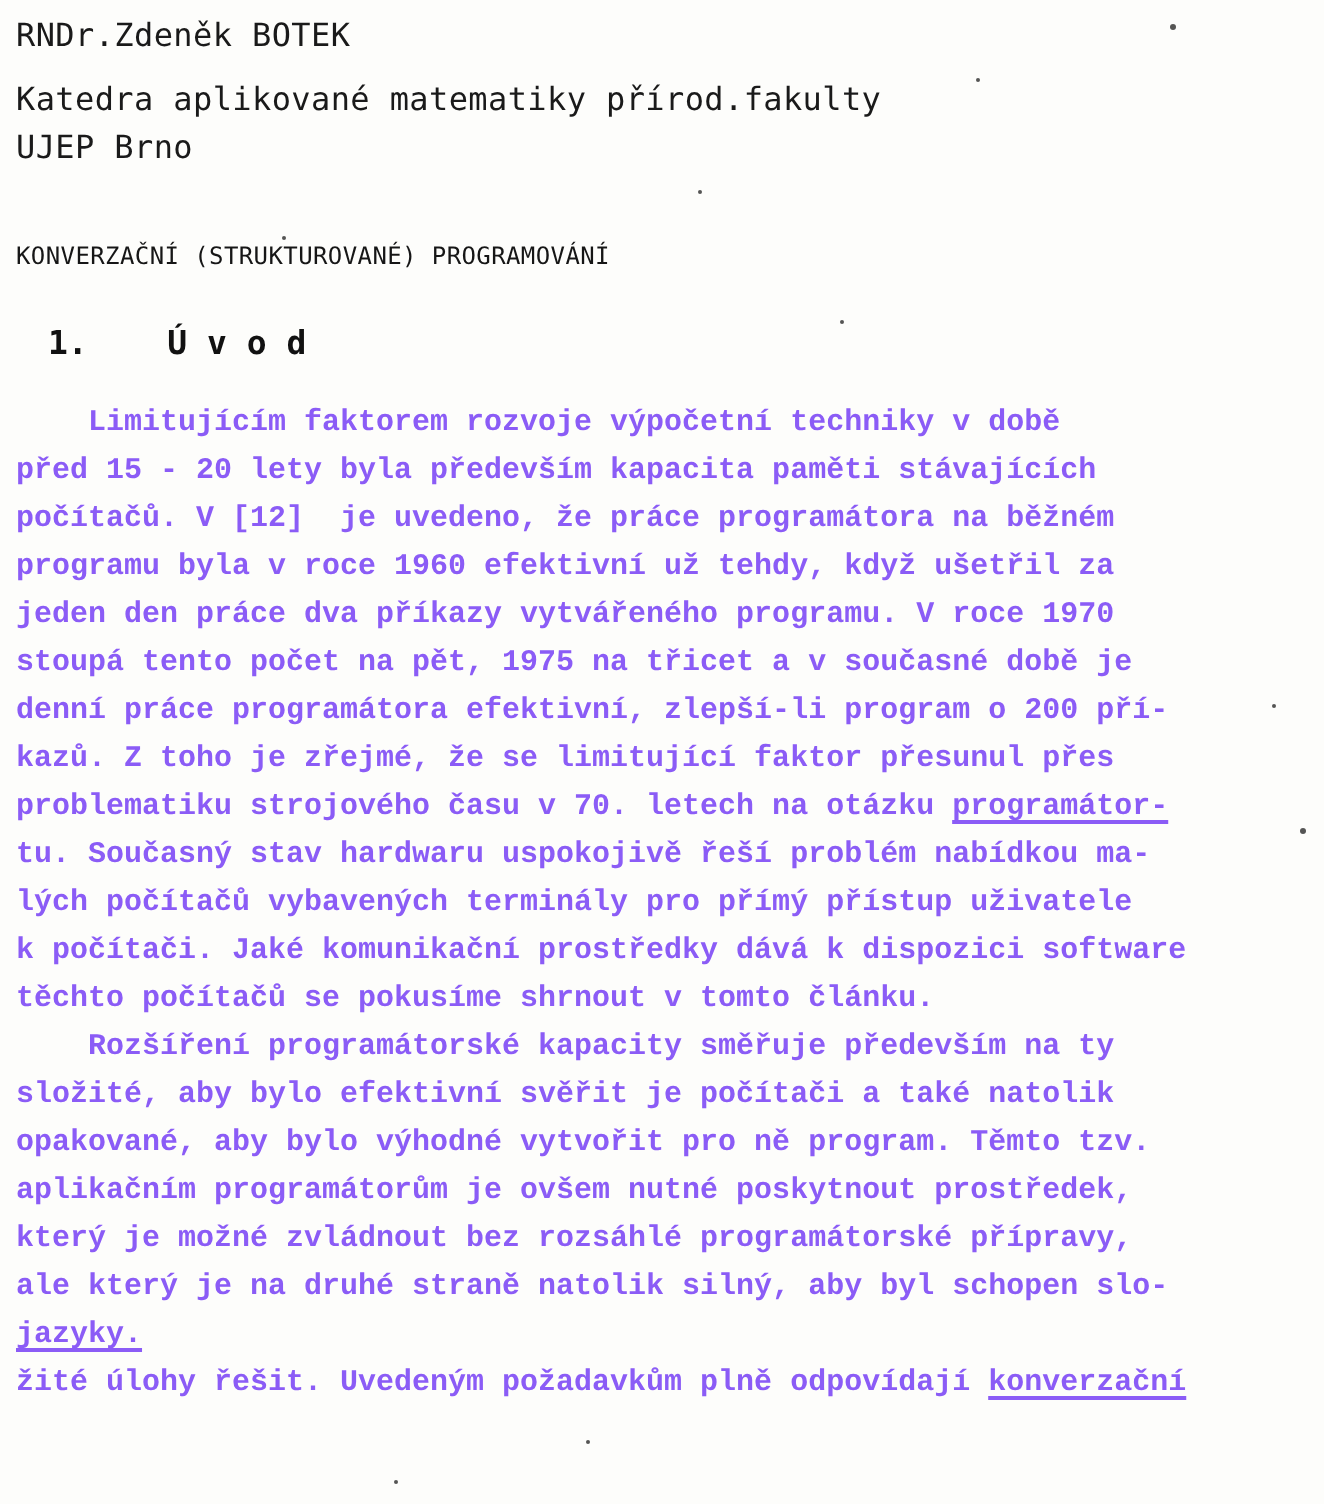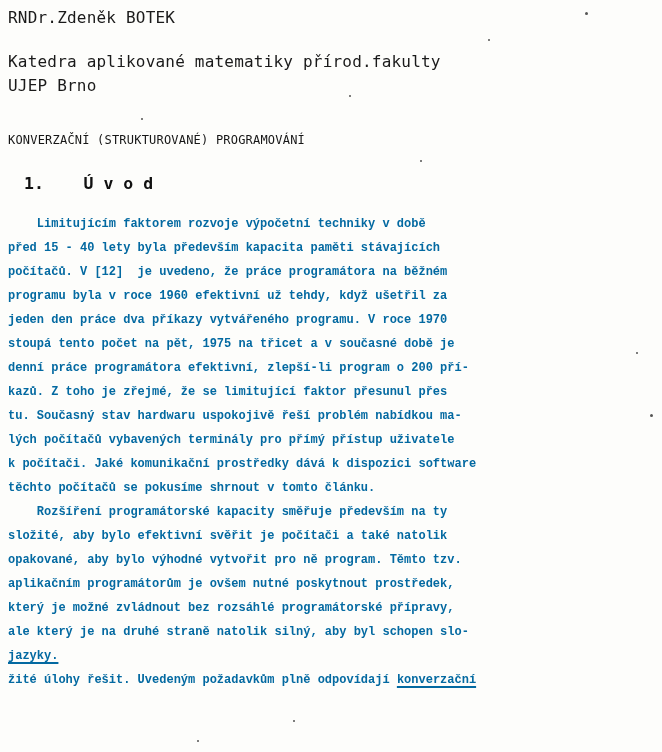--- a/index.html
+++ b/index.html
@@ -17,21 +17,21 @@
   .hdr {
     font-family: "DejaVu Sans Mono", monospace;
     font-size: 16px;
     line-height: 24px;
     font-weight: normal;
     white-space: pre;
     letter-spacing: 0.2px;
     color: #1a1a1a;
   }
   .author { margin-top: 4px; }
-  .affiliation { margin-top: 20px; }
+  .affiliation { margin-top: 8px; }
   .institution { margin-top: 0; }
   .doc-title {
     margin: 30px 0 0 0;
     font-family: "DejaVu Sans Mono", monospace;
     font-size: 12px;
     line-height: 24px;
     font-weight: normal;
     letter-spacing: 0.2px;
     white-space: pre;
     color: #161616;
@@ -42,24 +42,24 @@
     font-size: 16.5px;
     line-height: 24px;
     font-weight: bold;
     white-space: pre;
     color: #111111;
   }
   
   .content {
     margin-top: 16px;
     font-family: "Liberation Mono", "DejaVu Sans Mono", monospace;
-    font-size: 12px;
+    font-size: 15px;
     line-height: 24px;
     font-weight: bold;
-    color: #0369a1;
+    color: #8b5cf6;
   }
   .line { white-space: pre; height: 24px; }
   .ul {
     text-decoration: underline;
     text-decoration-thickness: 1.6px;
     text-underline-offset: 3px;
   }
   
   .speck {
     position: absolute;
@@ -86,27 +86,28 @@
   <div class="hdr author">RNDr.Zdeněk BOTEK</div>
   <div class="hdr affiliation">Katedra aplikované matematiky přírod.fakulty</div>
   <div class="hdr institution">UJEP Brno</div>
 
   <div class="doc-title">KONVERZAČNÍ (STRUKTUROVANÉ) PROGRAMOVÁNÍ</div>
 
   <div class="section-heading">1.    Ú v o d</div>
 
   <div class="content">
       <div class="line"><span>    Limitujícím faktorem rozvoje výpočetní techniky v době</span></div>
-      <div class="line"><span>před 15 - 40 lety byla především kapacita paměti stávajících</span></div>
+      <div class="line"><span>před 15 - 20 lety byla především kapacita paměti stávajících</span></div>
       <div class="line"><span>počítačů. V [12]  je uvedeno, že práce programátora na běžném</span></div>
       <div class="line"><span>programu byla v roce 1960 efektivní už tehdy, když ušetřil za</span></div>
       <div class="line"><span>jeden den práce dva příkazy vytvářeného programu. V roce 1970</span></div>
       <div class="line"><span>stoupá tento počet na pět, 1975 na třicet a v současné době je</span></div>
       <div class="line"><span>denní práce programátora efektivní, zlepší-li program o 200 pří-</span></div>
       <div class="line"><span>kazů. Z toho je zřejmé, že se limitující faktor přesunul přes</span></div>
+      <div class="line"><span>problematiku strojového času v 70. letech na otázku </span><span class="ul">programátor-</span></div>
       <div class="line"><span>tu. Současný stav hardwaru uspokojivě řeší problém nabídkou ma-</span></div>
       <div class="line"><span>lých počítačů vybavených terminály pro přímý přístup uživatele</span></div>
       <div class="line"><span>k počítači. Jaké komunikační prostředky dává k dispozici software</span></div>
       <div class="line"><span>těchto počítačů se pokusíme shrnout v tomto článku.</span></div>
       <div class="line"><span>    Rozšíření programátorské kapacity směřuje především na ty</span></div>
       <div class="line"><span>složité, aby bylo efektivní svěřit je počítači a také natolik</span></div>
       <div class="line"><span>opakované, aby bylo výhodné vytvořit pro ně program. Těmto tzv.</span></div>
       <div class="line"><span>aplikačním programátorům je ovšem nutné poskytnout prostředek,</span></div>
       <div class="line"><span>který je možné zvládnout bez rozsáhlé programátorské přípravy,</span></div>
       <div class="line"><span>ale který je na druhé straně natolik silný, aby byl schopen slo-</span></div>

